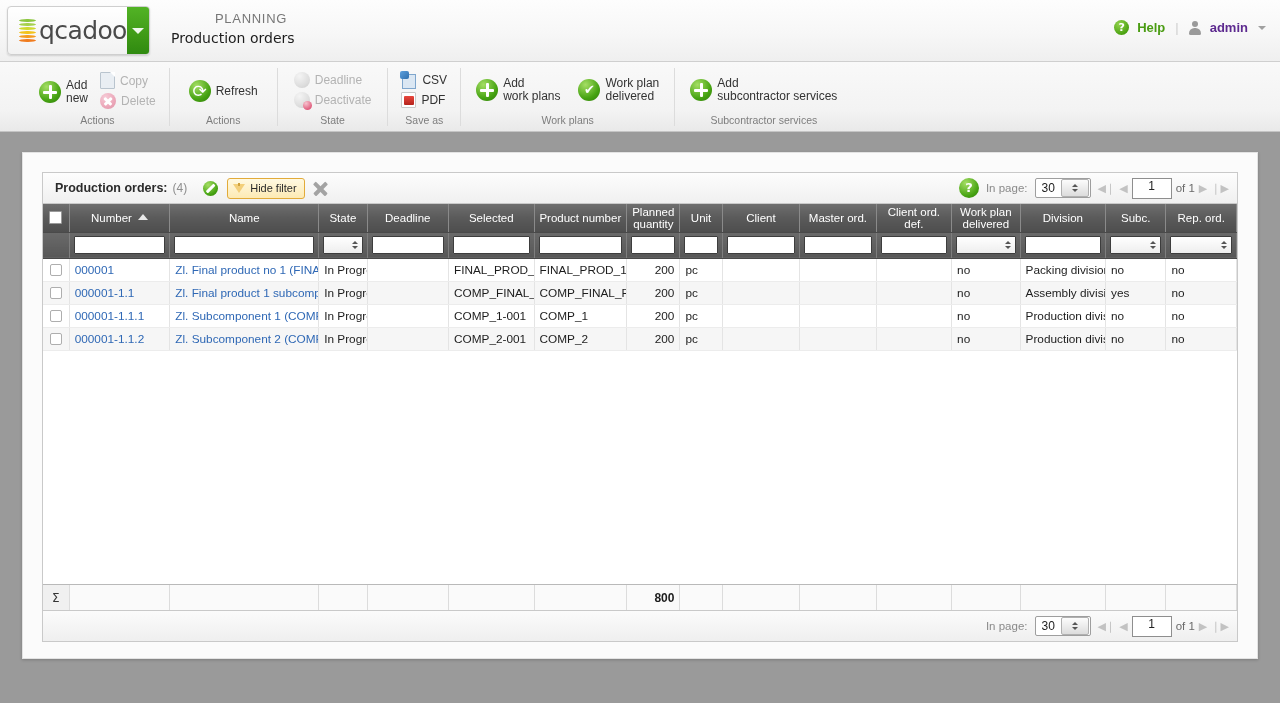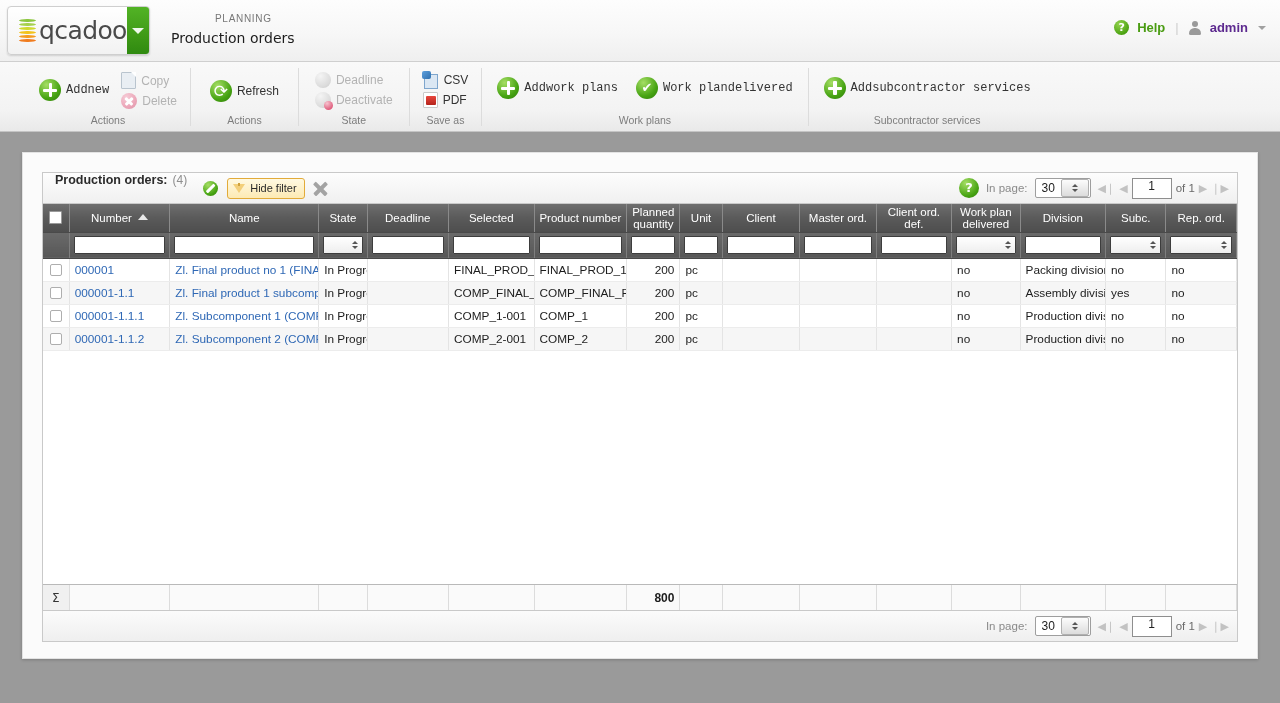--- a/index.html
+++ b/index.html
@@ -46,21 +46,21 @@
     display: flex; align-items: center; justify-content: center;
     cursor: pointer;
   }
   .chev-dn {
     width: 0; height: 0;
     border-left: 6px solid transparent; border-right: 6px solid transparent;
     border-top: 6px solid rgba(255,255,255,.92);
   }
   .page-head { position: absolute; left: 171px; top: 13px; }
   .page-kicker {
-    font-size: 10px; color: #777; letter-spacing: .7px; line-height: 12px; padding-left: 44px;
+    font-size: 13px; color: #777; letter-spacing: .7px; line-height: 12px; padding-left: 44px;
   }
   .page-title {
     font-size: 14px; color: #1d1d1d; line-height: 24px; margin-top: 1px;
     font-family: "DejaVu Sans", sans-serif;
   }
   .topright {
     position: absolute; right: 14px; top: 20px;
     display: flex; align-items: center; gap: 8px; font-size: 13px;
   }
   .help-dot {
@@ -106,21 +106,21 @@
     font-size: 10.5px; color: #7d7d7d;
   }
   .rcol { display: flex; flex-direction: column; justify-content: center; gap: 2px; padding-top: 3px; }
   .ritem {
     display: flex; align-items: center; gap: 5px;
     font-size: 12px; color: #333; cursor: pointer; white-space: nowrap;
     padding: 1px 3px;
   }
   .ritem.big { font-size: 12px; line-height: 13px; }
   .ritem.disabled { color: #b3b3b3; cursor: default; }
-  .ritem .lbl2 { display: flex; flex-direction: row; line-height: 13px; font-family: Liberation Mono, monospace; }
+  .ritem .lbl2 { display: flex; flex-direction: column; line-height: 13px; }
 
   .ic { width: 22px; height: 22px; border-radius: 50%; flex: none; position: relative; }
   .ic.sm { width: 16px; height: 16px; }
   .ic-green { background: radial-gradient(circle at 34% 26%, #a5de64, #46a312 62%, #2f7b0a); }
   .ic-red-dim { background: radial-gradient(circle at 34% 26%, #f6cbd6, #eba6b8 62%, #dd92a6); }
   .ic-blue-dim { background: radial-gradient(circle at 34% 26%, #cfe2f6, #9dc0e6 62%, #7ea8d8); }
   .ic-orange-dim { background: radial-gradient(circle at 34% 26%, #ffd9a8, #f2a950 62%, #dd9238); }
   .ic-grey { background: radial-gradient(circle at 34% 26%, #f1f1f1, #d5d5d5 62%, #c2c2c2); }
   .plus-h, .plus-v { position: absolute; background: #fff; border-radius: 1px; }
   .plus-h { left: 4px; right: 4px; top: 9.5px; height: 3.5px; }
@@ -192,21 +192,21 @@
   }
   .grid-box {
     border: 1px solid #c9c9c9; background: #fff;
     height: 470px; display: flex; flex-direction: column;
   }
 
   .grid-topbar {
     height: 31px; flex: none;
     background: linear-gradient(to bottom,#fdfdfd,#f0f0f0);
     border-bottom: 1px solid #c9c9c9;
-    display: flex; padding: 0 8px 0 12px;
+    display: flex; align-items: center; padding: 0 8px 0 12px;
   }
   .gt-title { font-size: 12.5px; font-weight: bold; color: #2b2b2b; }
   .gt-count { font-size: 12px; color: #8e8e8e; margin-left: 5px; }
   .gt-tools { display: flex; align-items: center; gap: 6px; margin-left: 13px; }
   .tool-btn {
     width: 21px; height: 21px; border-radius: 3px; cursor: pointer;
     display: flex; align-items: center; justify-content: center;
     position: relative;
   }
   .nofilter-ic {

